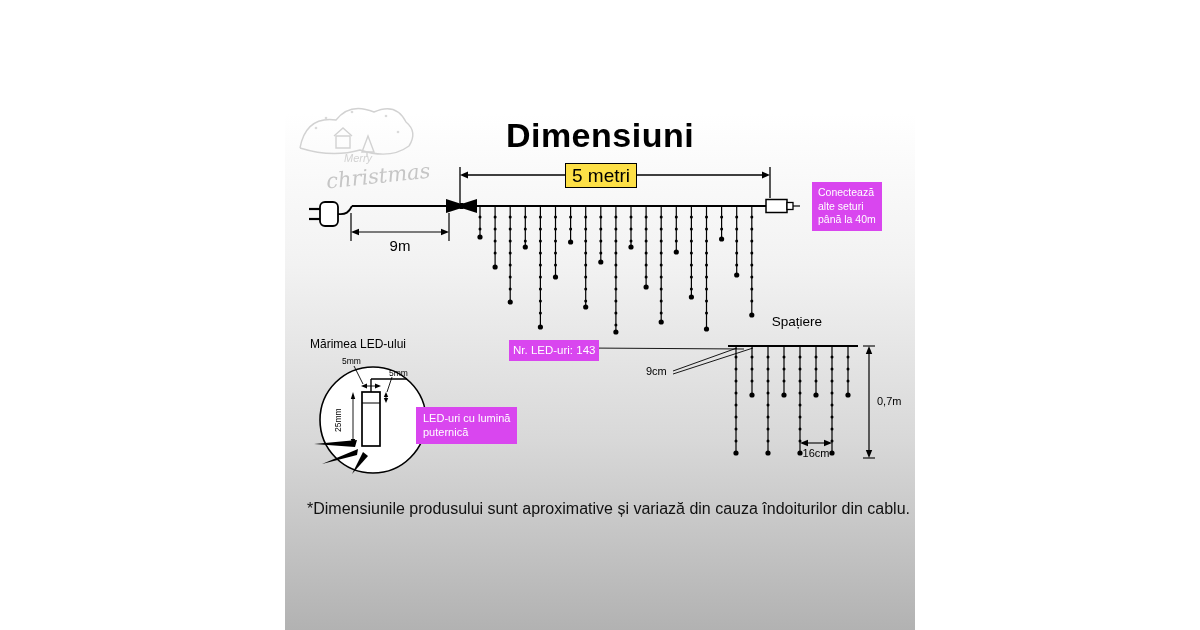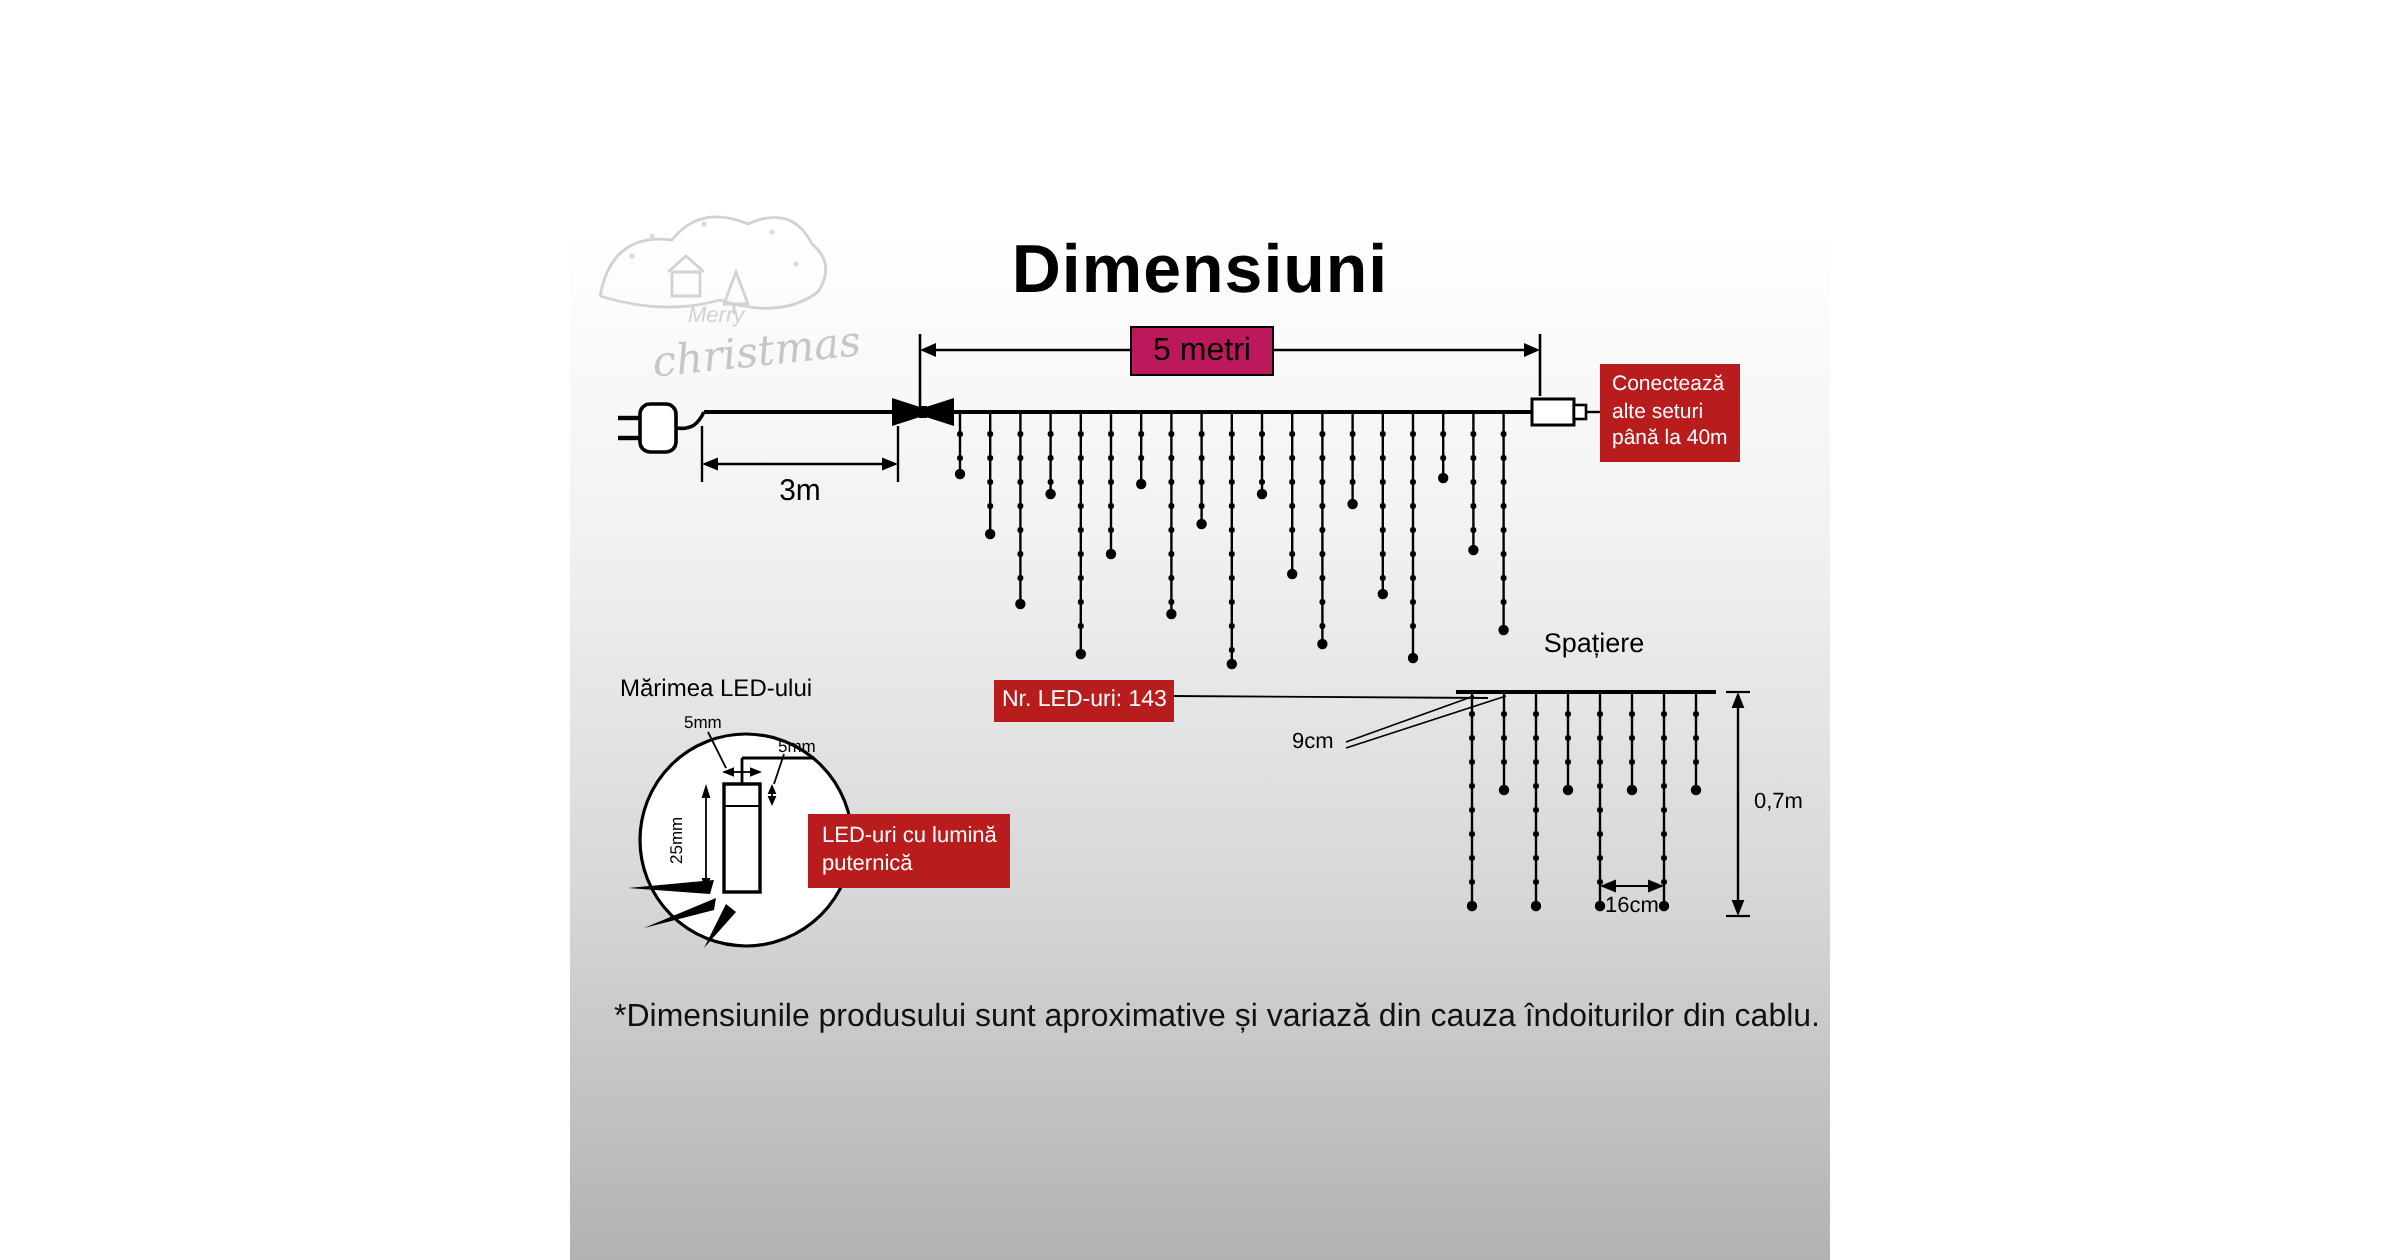--- a/index.html
+++ b/index.html
@@ -3,22 +3,22 @@
 <meta charset="utf-8">
 <style>
   html,body{margin:0;padding:0;background:#ffffff;}
   #canvas{position:relative;width:1200px;height:630px;background:#ffffff;overflow:hidden;
           font-family:"Liberation Sans","DejaVu Sans",sans-serif;color:#000;}
   #panel{position:absolute;left:285px;top:0;width:630px;height:630px;
          background:linear-gradient(180deg,#ffffff 0%,#ffffff 18%,#f2f2f2 42%,#d8d8d8 70%,#b2b2b2 100%);}
   #diagram-svg{position:absolute;left:0;top:0;width:1200px;height:630px;z-index:1;}
   .lbl{position:absolute;z-index:2;white-space:nowrap;}
   .title{font-size:34px;font-weight:700;letter-spacing:.5px;text-align:center;}
-  .boxed{background:#be185d;border:1.6px solid #000;text-align:center;font-size:16px;}
-  .blackbox{background:#b91c1c;color:#fff;z-index:2;position:absolute;line-height:1.3;}
+  .boxed{background:#fde047;border:1.6px solid #000;text-align:center;font-size:19px;}
+  .blackbox{background:#d946ef;color:#fff;z-index:2;position:absolute;line-height:1.3;margin-left:12px;}
   .small{font-size:11px;}
   .tiny{font-size:8.5px;}
   .rot{transform:rotate(-90deg);transform-origin:left top;}
   .wm-script{font-family:"DejaVu Serif","Liberation Serif",serif;font-style:italic;color:#c6c6c6;
              transform:rotate(-6deg);}
   .wm-small{font-family:Liberation Sans, sans-serif;font-style:italic;color:#d2d2d2;}
   .footnote{font-size:16px;text-align:right;color:#111;}
 </style>
 </head>
 <body>
@@ -325,21 +325,21 @@
       </g>
     </svg>
 
   <div class="lbl wm-small" style="left:344px;top:152px;font-size:11px;">Merry</div>
   <div class="lbl wm-script" style="left:326px;top:164px;font-size:21px;">christmas</div>
 
   <div class="lbl title" style="left:450px;top:116px;width:300px;text-align:center;">Dimensiuni</div>
 
   <div class="lbl boxed" style="left:565px;top:163px;width:70px;height:23px;line-height:23px;">5 metri</div>
 
-  <div class="lbl" style="left:372px;top:237px;width:56px;text-align:center;font-size:15px;">3m</div>
+  <div class="lbl" style="left:372px;top:237px;width:56px;text-align:center;font-size:15px;">9m</div>
 
   <div class="blackbox" style="left:800px;top:182px;padding:4px 6px;font-size:10.5px;">
     <div>Conectează</div>
     <div>alte seturi</div>
     <div>până la 40m</div>
   </div>
 
   <div class="blackbox" style="left:497px;top:340px;padding:3px 4px;font-size:11.5px;">Nr. LED-uri: 143</div>
 
   <div class="lbl" style="left:310px;top:337px;font-size:12px;">Mărimea LED-ului</div>

